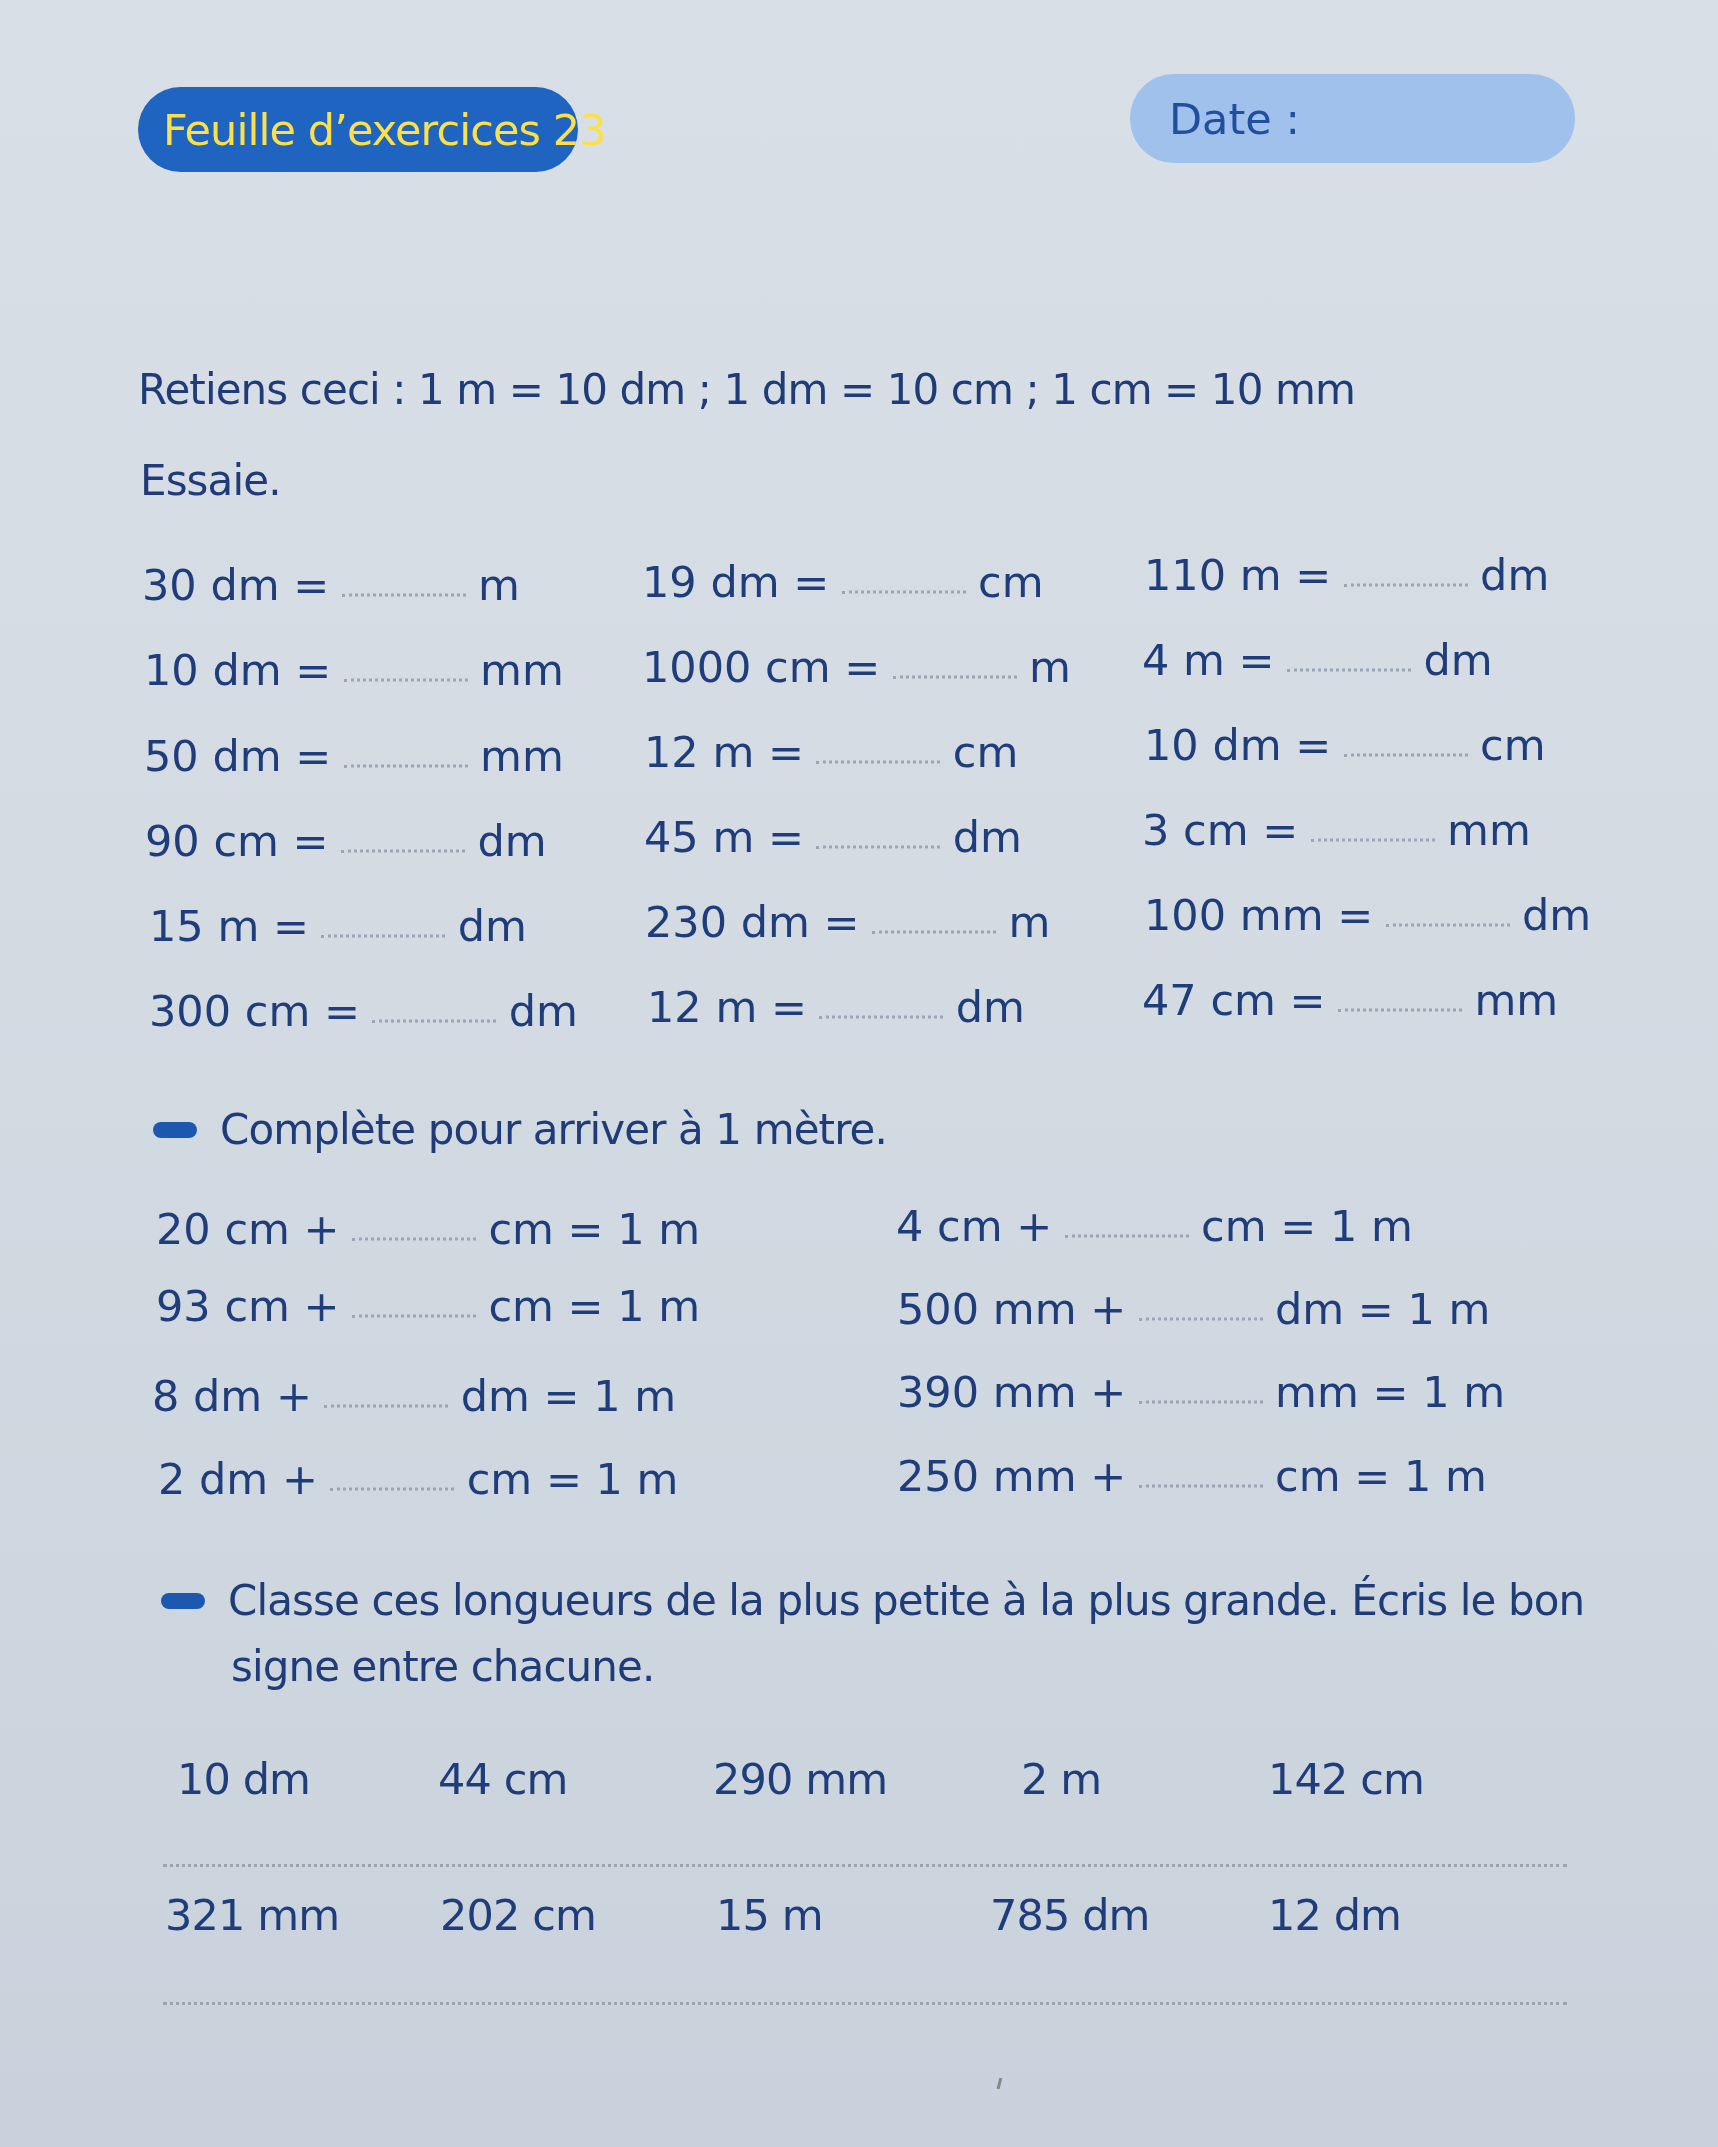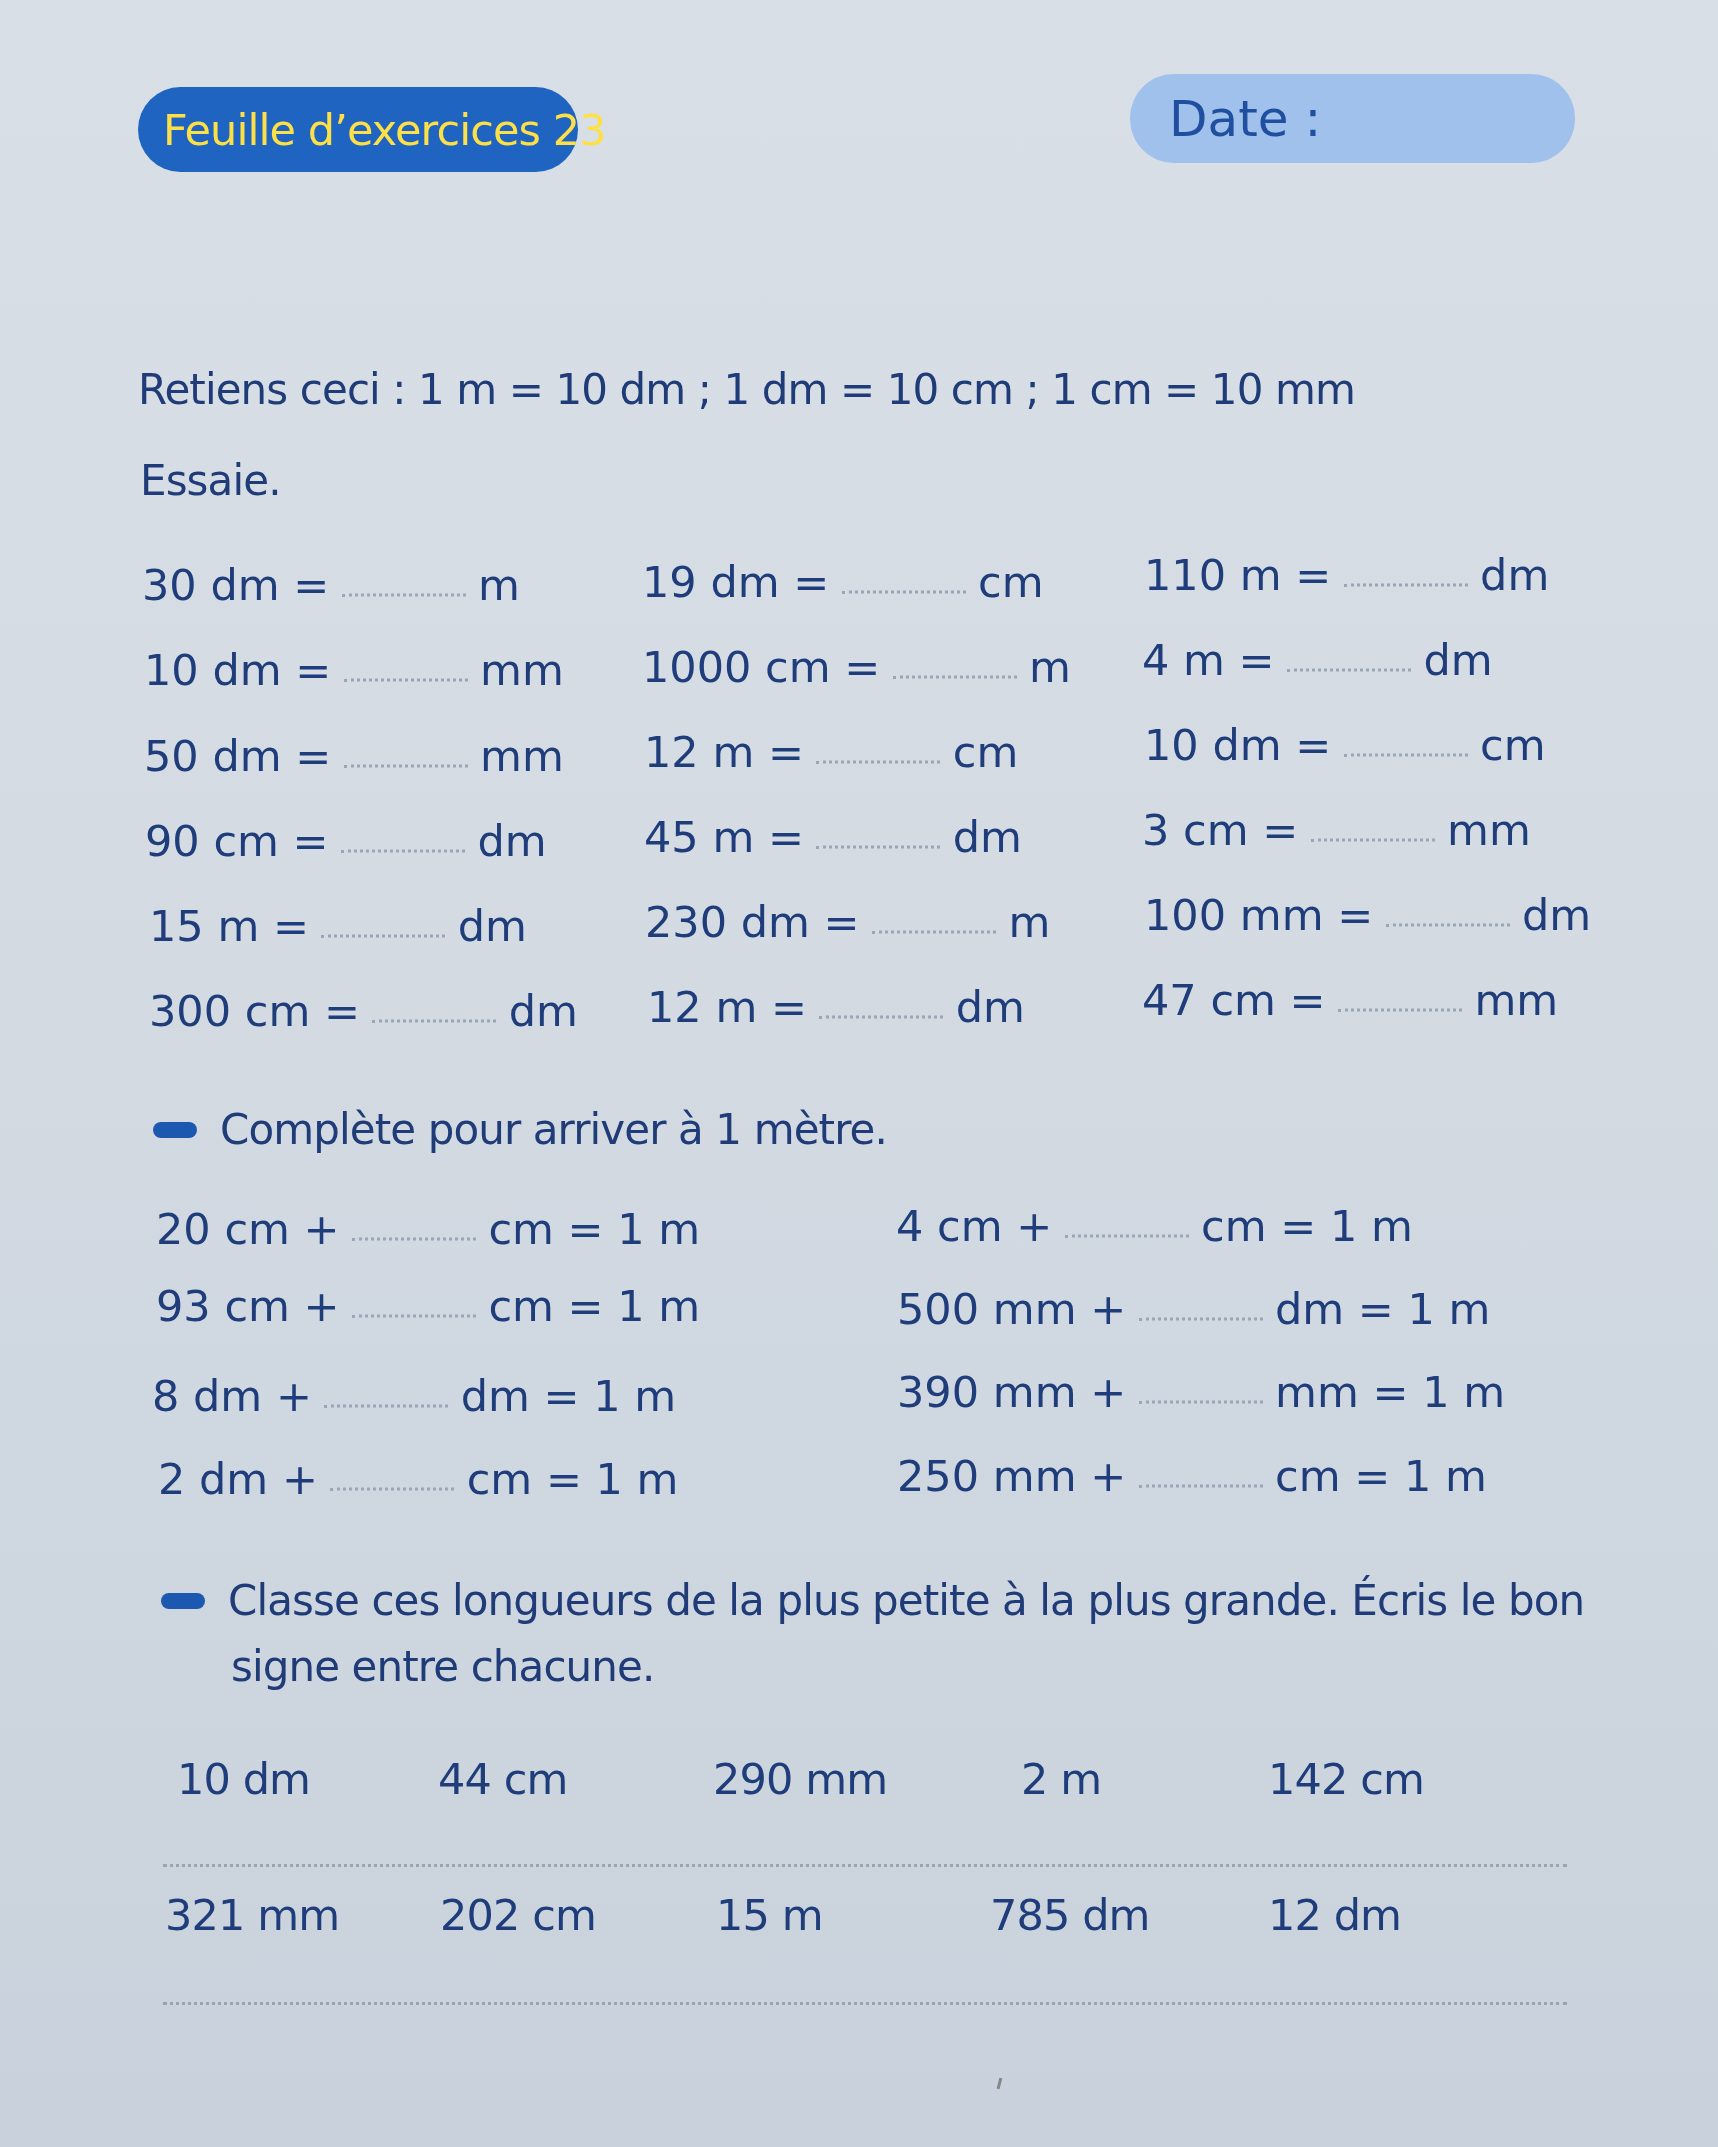--- a/index.html
+++ b/index.html
@@ -36,21 +36,21 @@
       width: 440px;
       white-space: nowrap;
     }
     .date-pill {
       position: absolute;
       left: 1130px; top: 74px;
       width: 445px; height: 89px;
       background: #9fc1ec;
       border-radius: 44px;
       color: #1f4f9e;
-      font-size: 50px;
+      font-size: 43px;
       display: flex;
       align-items: center;
       padding-left: 39px;
       box-sizing: border-box;
     }
     .instruction {
       position: absolute;
       font-size: 42px;
       color: #203c78;
       letter-spacing: -0.9px;

